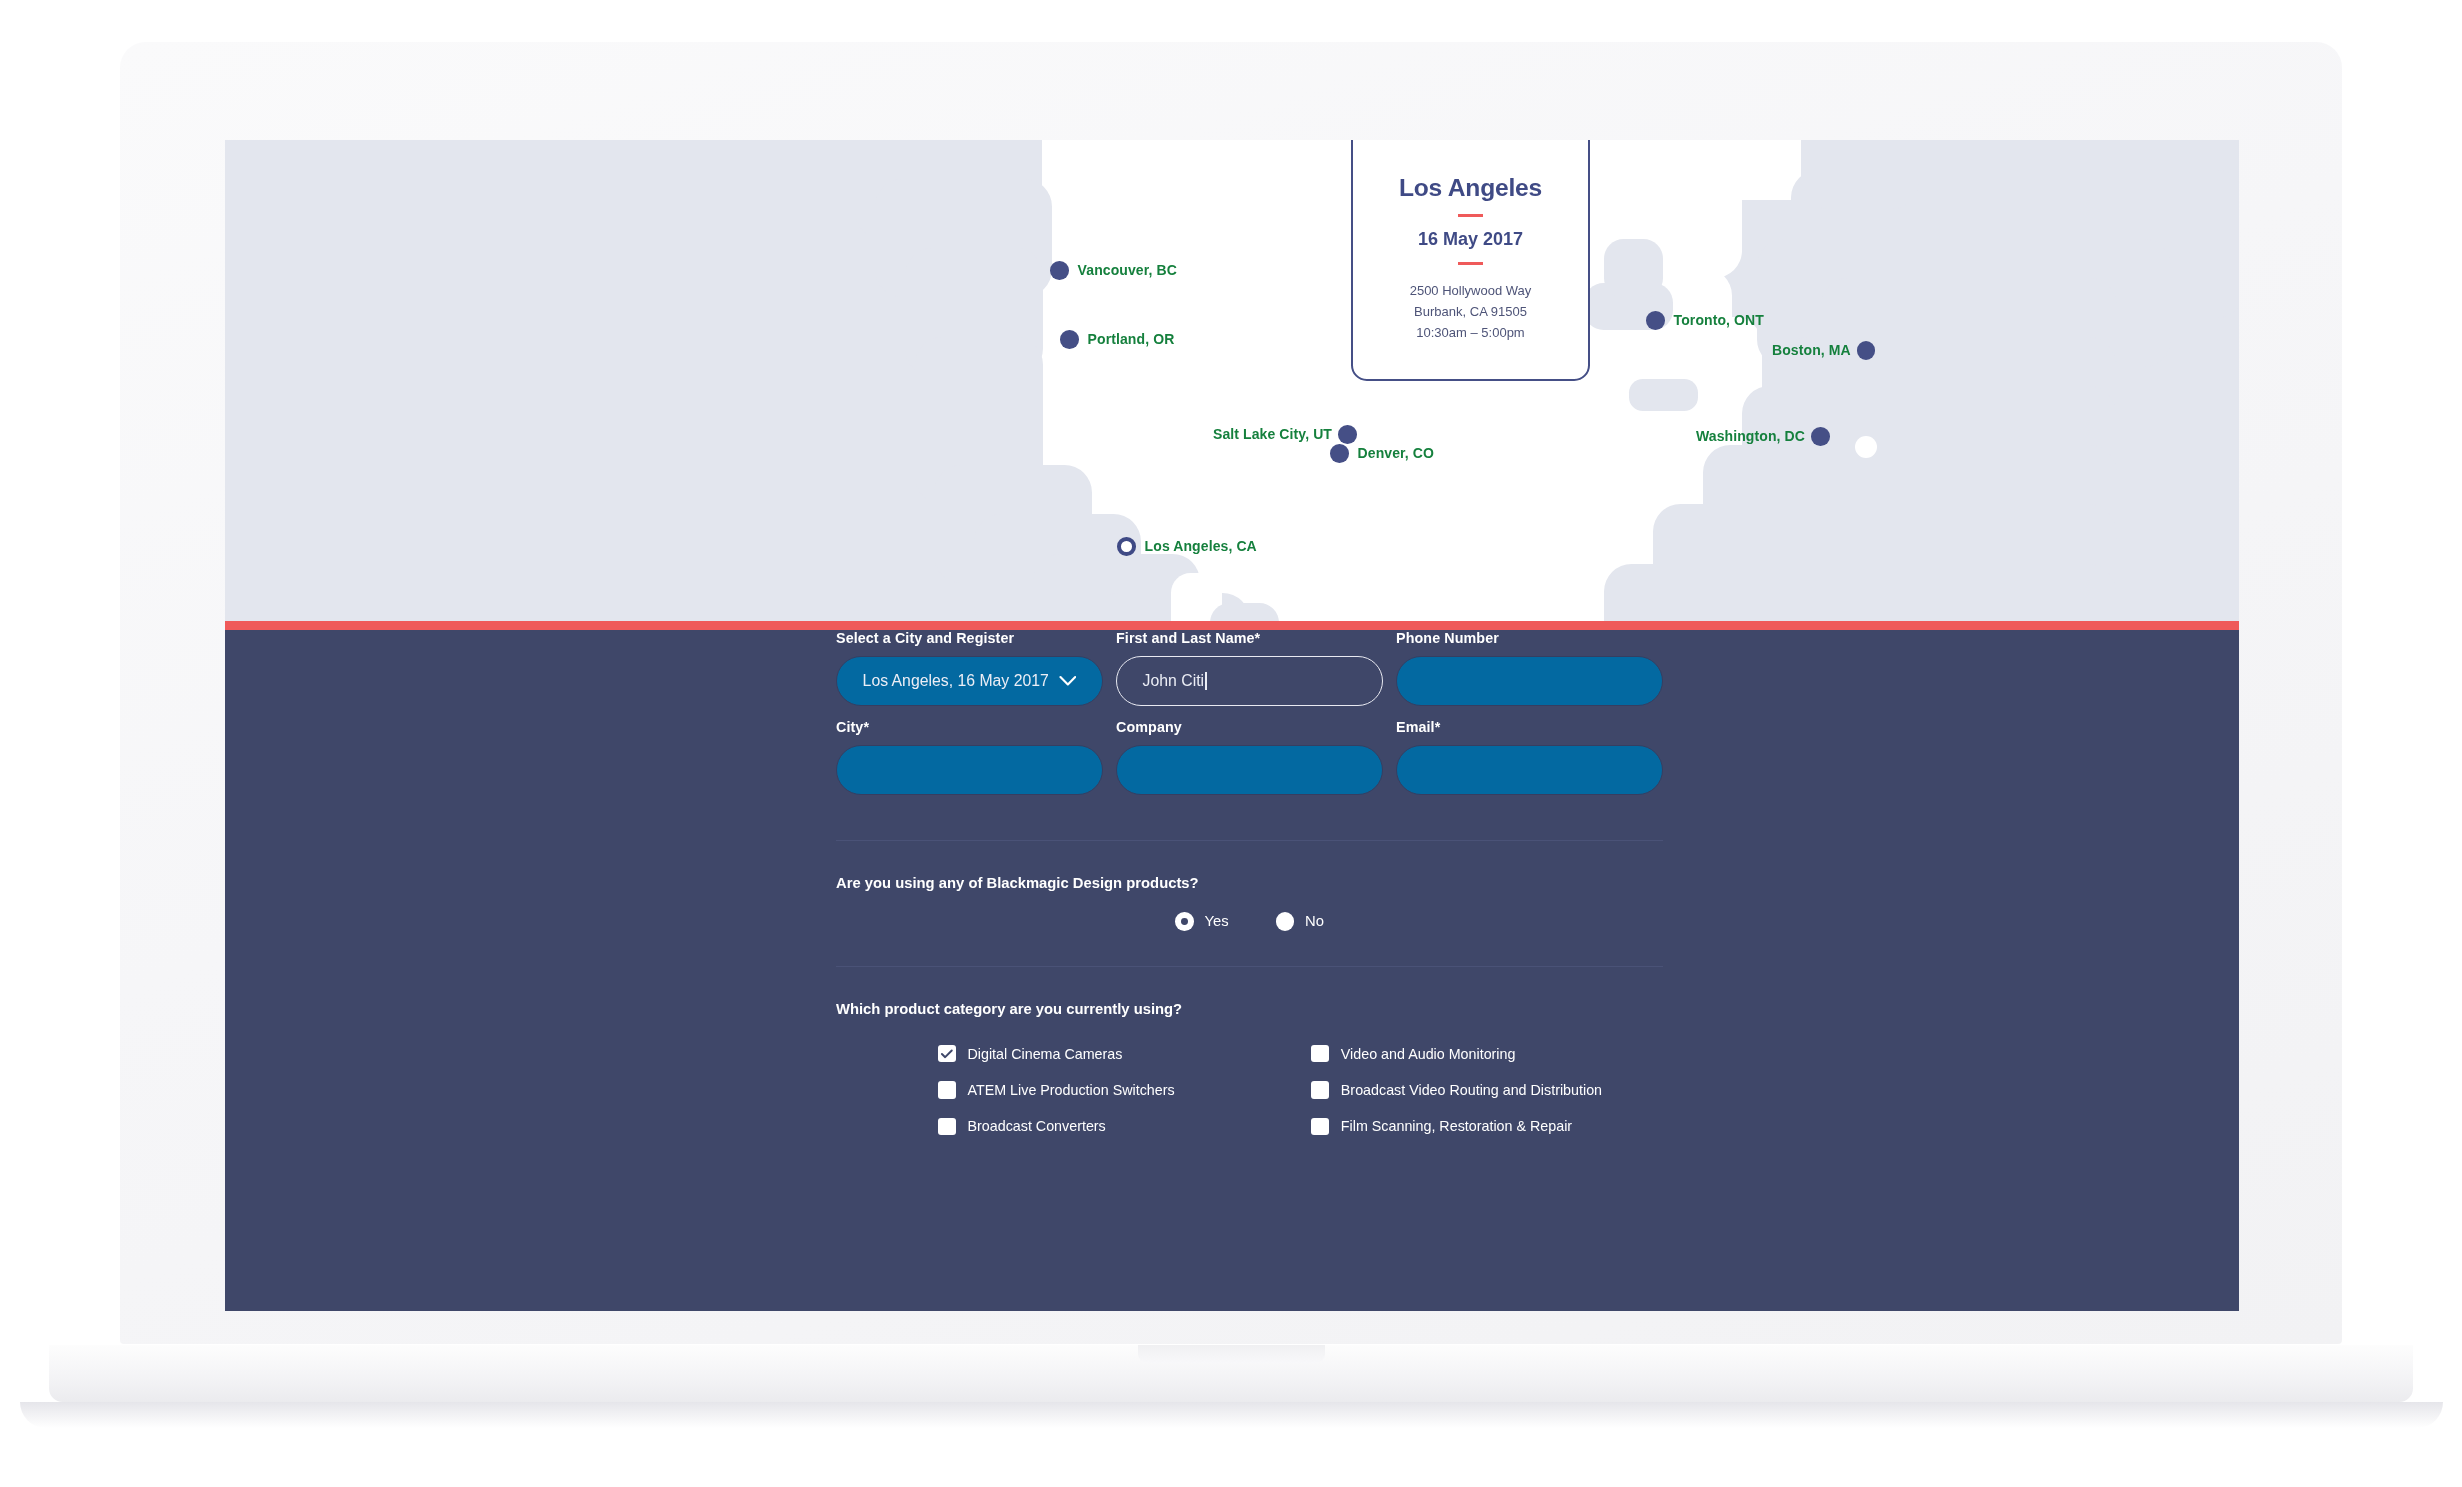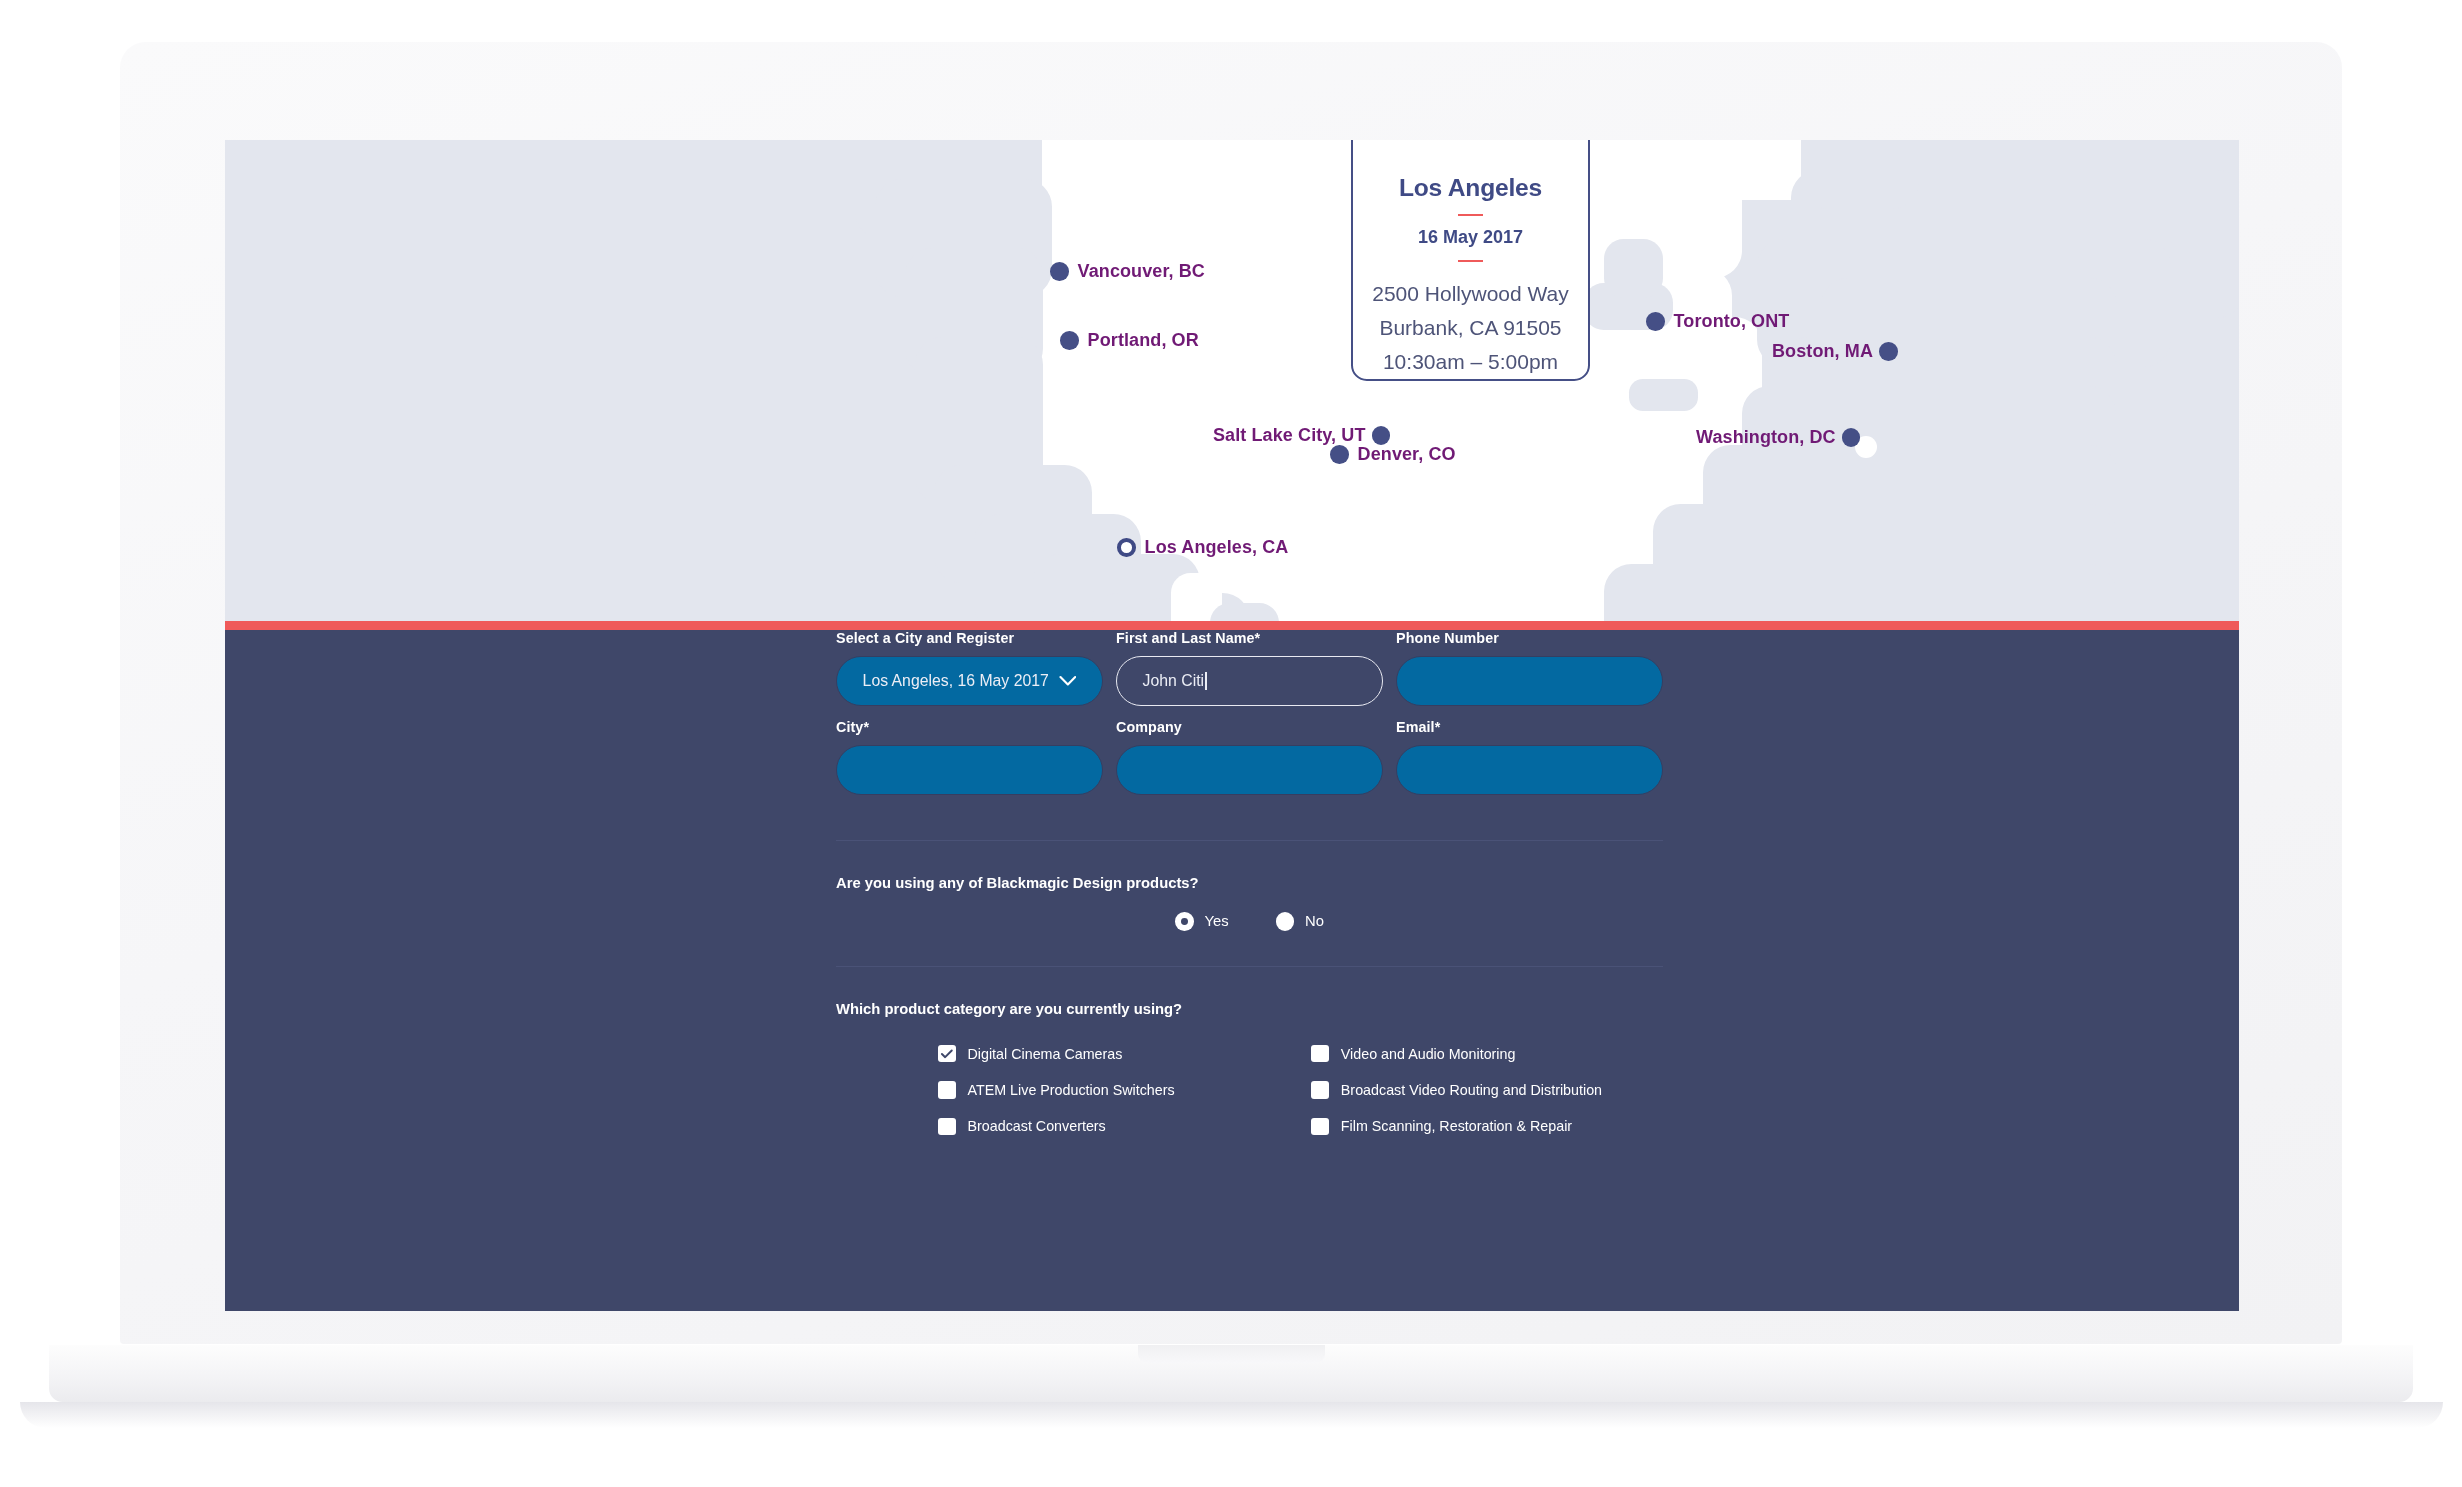--- a/index.html
+++ b/index.html
@@ -76,23 +76,23 @@
     width: 18.7px; height: 18.7px;
     border-radius: 50%;
     background: #454f86;
     flex: none;
   }
   .city-dot.selected {
     background: #ffffff;
     border: 4.9px solid #3f4a85;
   }
   .city-label {
-    font-size: 18px;
+    font-size: 14px;
     font-weight: bold;
-    color: #701a75;
+    color: #15803d;
     letter-spacing: 0.1px;
   }
   .city-marker.left-label .city-label { margin-right: 6px; order: -1; }
   .city-marker.right-label .city-label { margin-left: 8.9px; }
 
   
   #event-card {
     position: absolute;
     left: 1126px; top: -45px;
     width: 239px; height: 286px;
@@ -110,21 +110,21 @@
   }
   .card-rule {
     width: 24.6px; height: 3.4px; background: #ef5a5a;
     margin: 11.8px 0;
   }
   #event-card-date {
     font-size: 18px; font-weight: bold; color: #3f4a85;
   }
   #event-card-address { text-align: center; margin-top: 3px; }
   #event-card-address div {
-    font-size: 21px; color: #4e5478; line-height: 1.62; text-align: center;
+    font-size: 13px; color: #4e5478; line-height: 1.62; text-align: center;
   }
 
   
   #map-form-divider {
     position: absolute; left: 0; top: 481px;
     width: 2014px; height: 8.9px;
     background: #ef5a5a;
     z-index: 30;
   }
 

